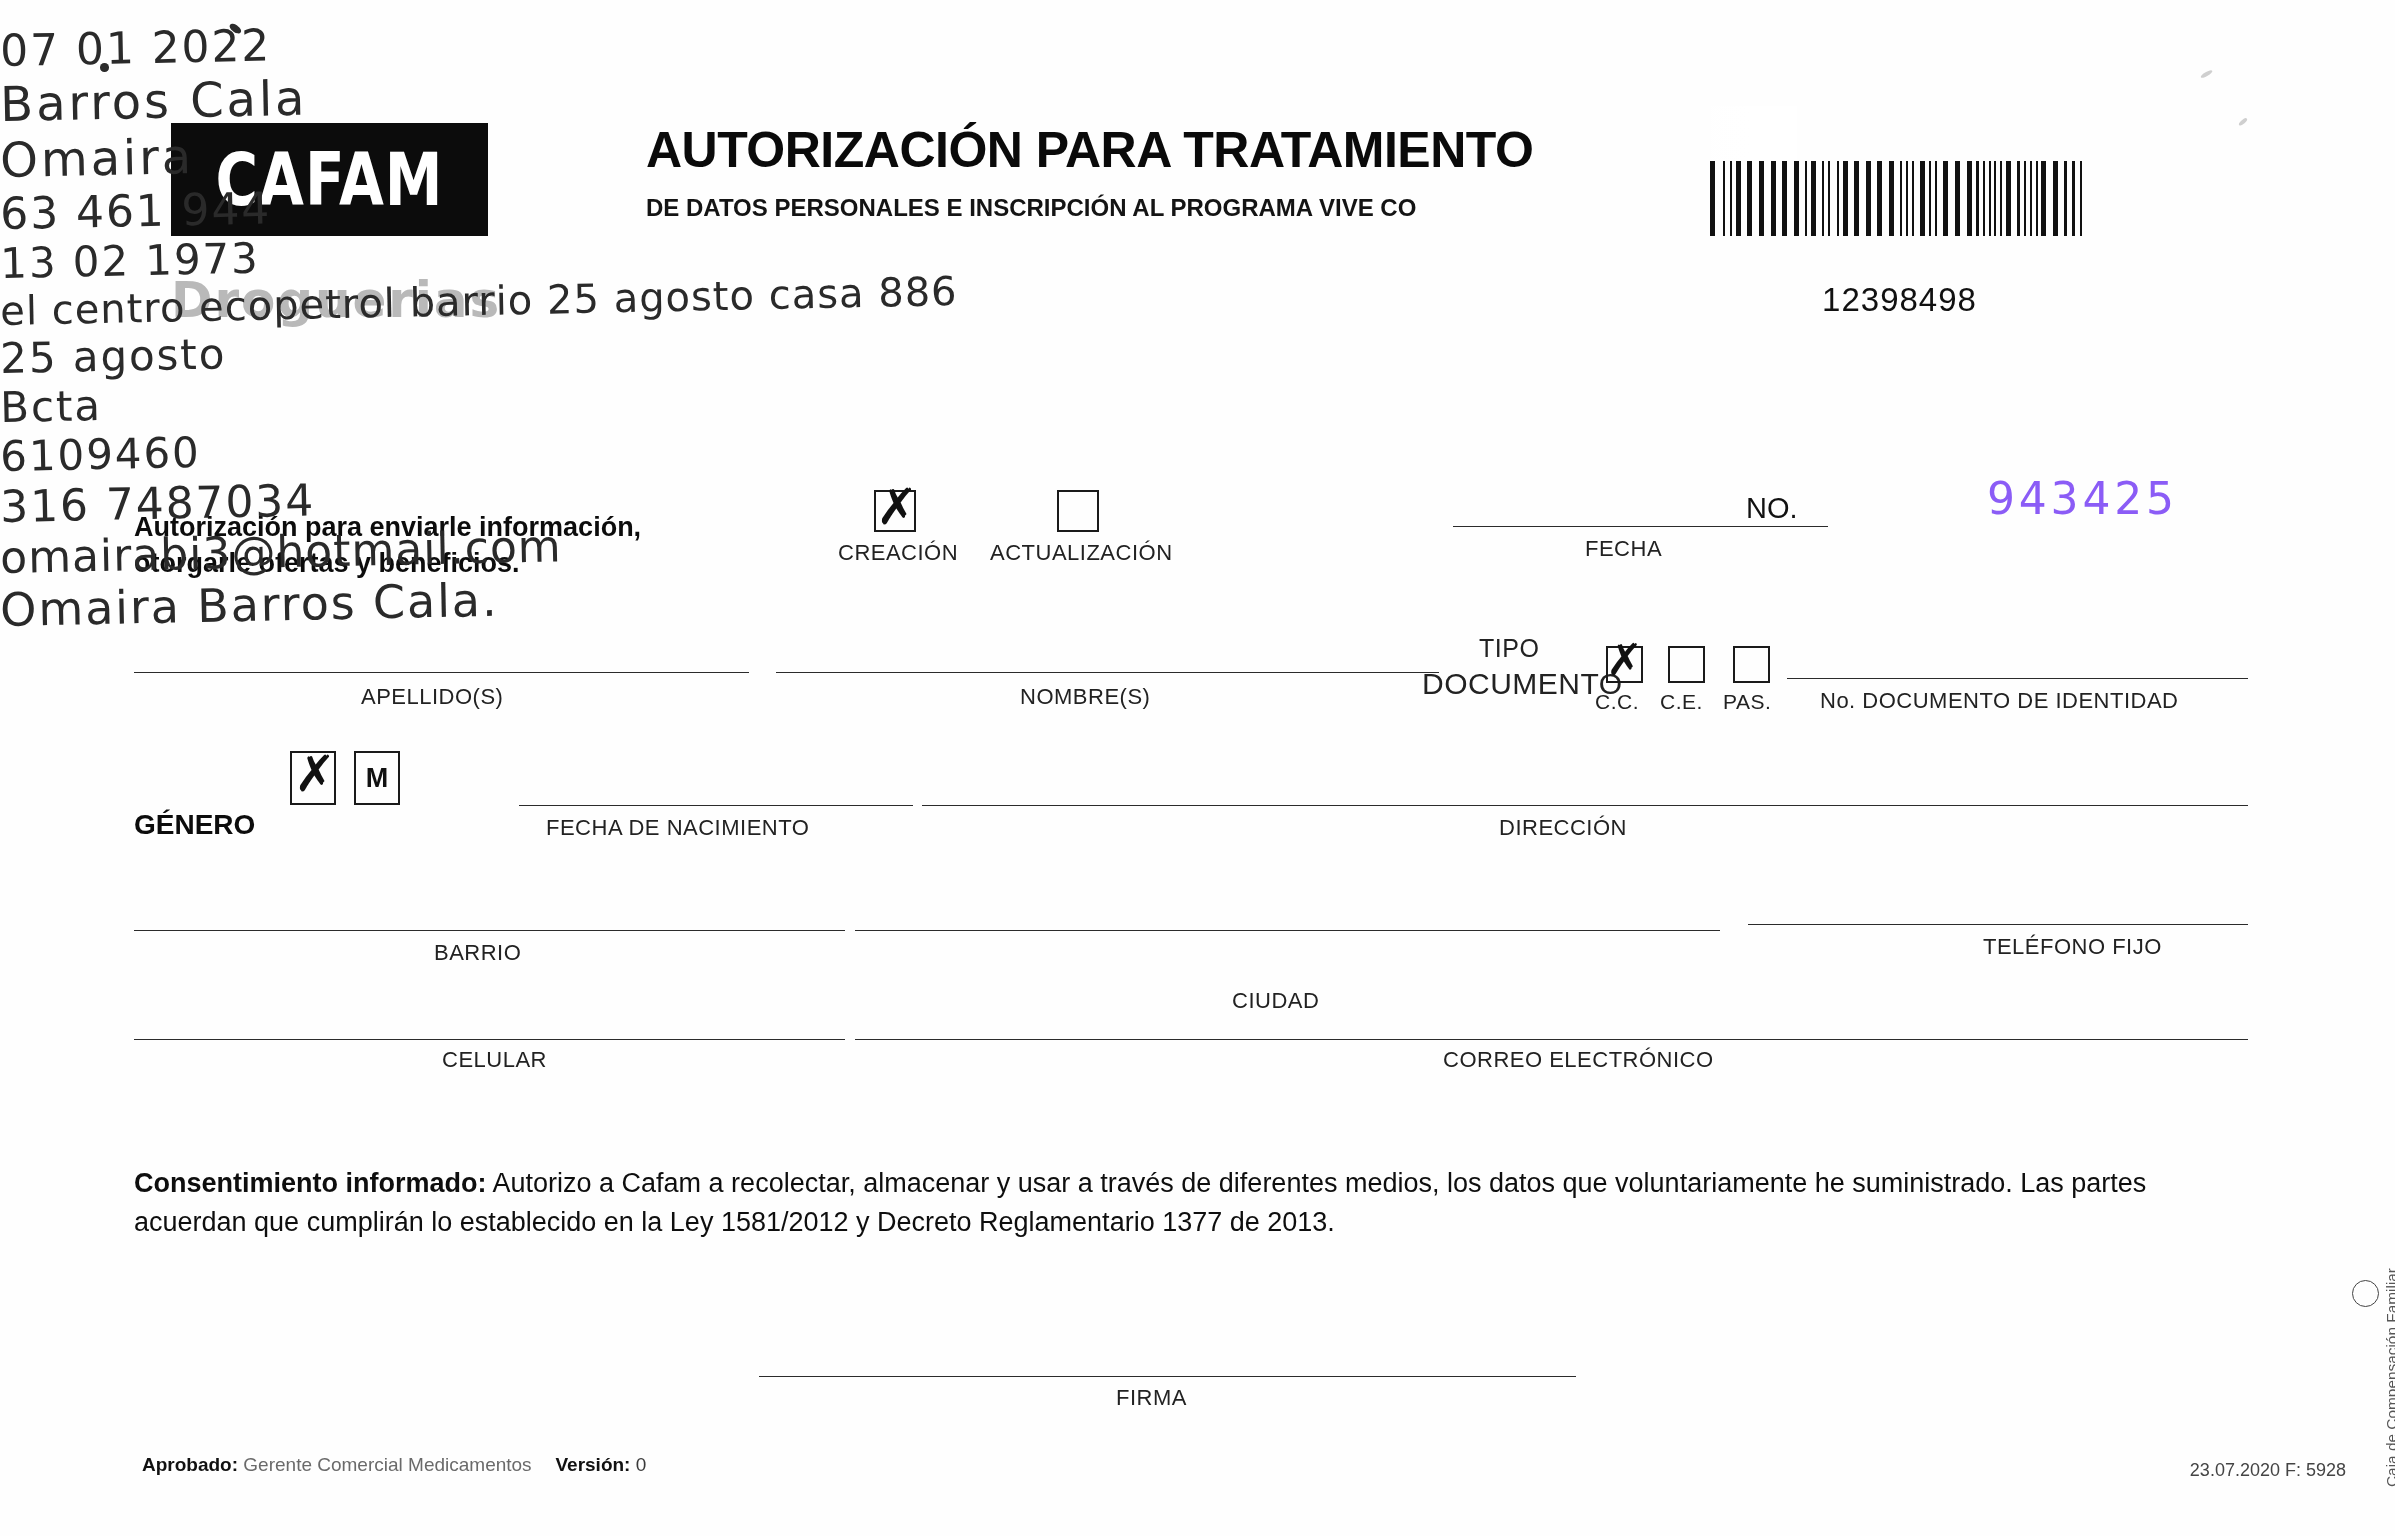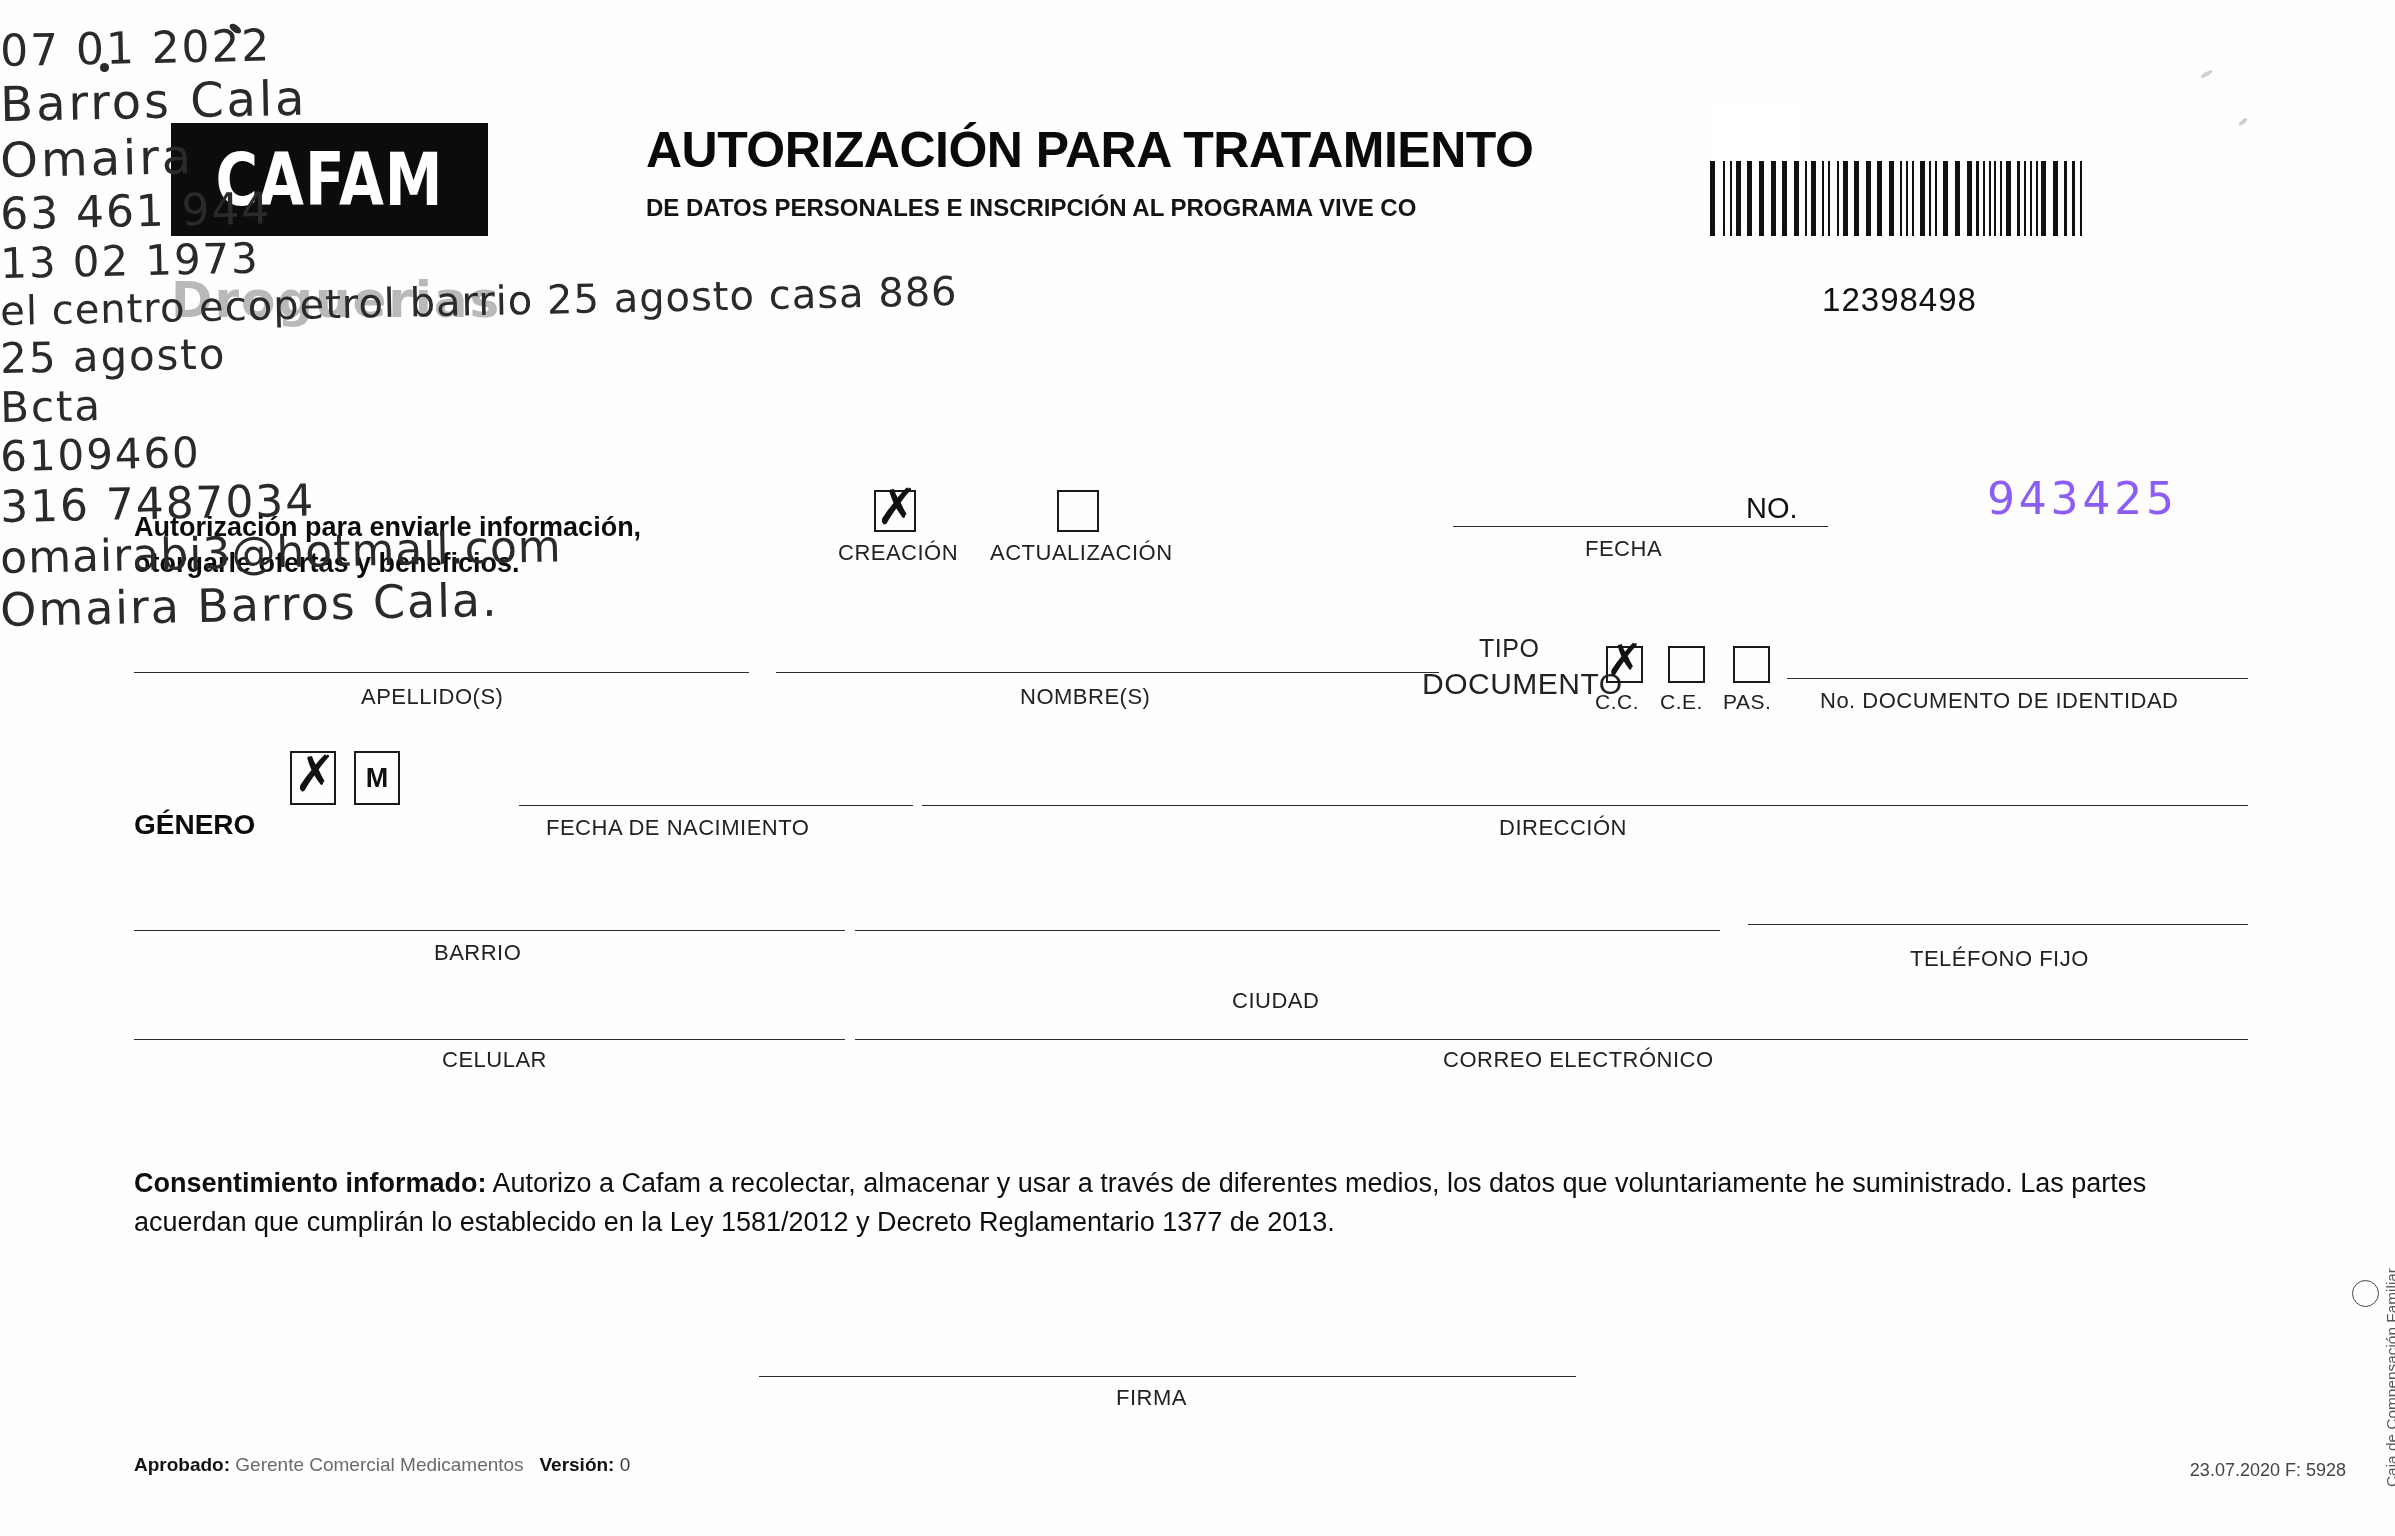--- a/index.html
+++ b/index.html
@@ -175,21 +175,21 @@
 
   
   .footer-left {
     position: absolute;
     left: 134px;
     top: 1454px;
     font-size: 19px;
     color: #3a3a3a;
     white-space: nowrap;
   }
-  .footer-left b { font-weight: 700; color: #111; }
+  .footer-left b { font-weight: 700; color: #111; margin-left: 8px; }
   .footer-right {
     position: absolute;
     right: 50px;
     top: 1460px;
     font-size: 18px;
     color: #444;
     white-space: nowrap;
   }
   .side-vert {
     position: absolute;
@@ -355,21 +355,21 @@
   <div class="hw" style="left:192px;top:872px;font-size:42px;letter-spacing:1.9px;">25 agosto</div>
   <div class="line" style="left:134px;top:930px;width:711px;"></div>
   <div class="flabel" style="left:434px;top:940px;">BARRIO</div>
 
   <div class="hw" style="left:1057px;top:872px;font-size:42px;letter-spacing:1.9px;">Bcta</div>
   <div class="line" style="left:855px;top:930px;width:865px;"></div>
   <div class="flabel" style="left:1232px;top:988px;">CIUDAD</div>
 
   <div class="hw" style="left:1806px;top:865px;font-size:42px;letter-spacing:1.9px;">6109460</div>
   <div class="line" style="left:1748px;top:924px;width:500px;"></div>
-  <div class="flabel" style="left:1910px;top:934px;margin-top:12px;">TELÉFONO FIJO</div>
+  <div class="flabel" style="left:1983px;top:934px;">TELÉFONO FIJO</div>
 
   <div class="hw" style="left:173px;top:982px;font-size:44px;letter-spacing:1.9px;">316 7487034</div>
   <div class="line" style="left:134px;top:1039px;width:711px;"></div>
   <div class="flabel" style="left:442px;top:1047px;">CELULAR</div>
 
   <div class="hw" style="left:911px;top:976px;font-size:44px;letter-spacing:1px;">omairabi3@hotmail.com</div>
   <div class="line" style="left:855px;top:1039px;width:1393px;"></div>
   <div class="flabel" style="left:1443px;top:1047px;">CORREO ELECTRÓNICO</div>
 
   <div class="consent">

